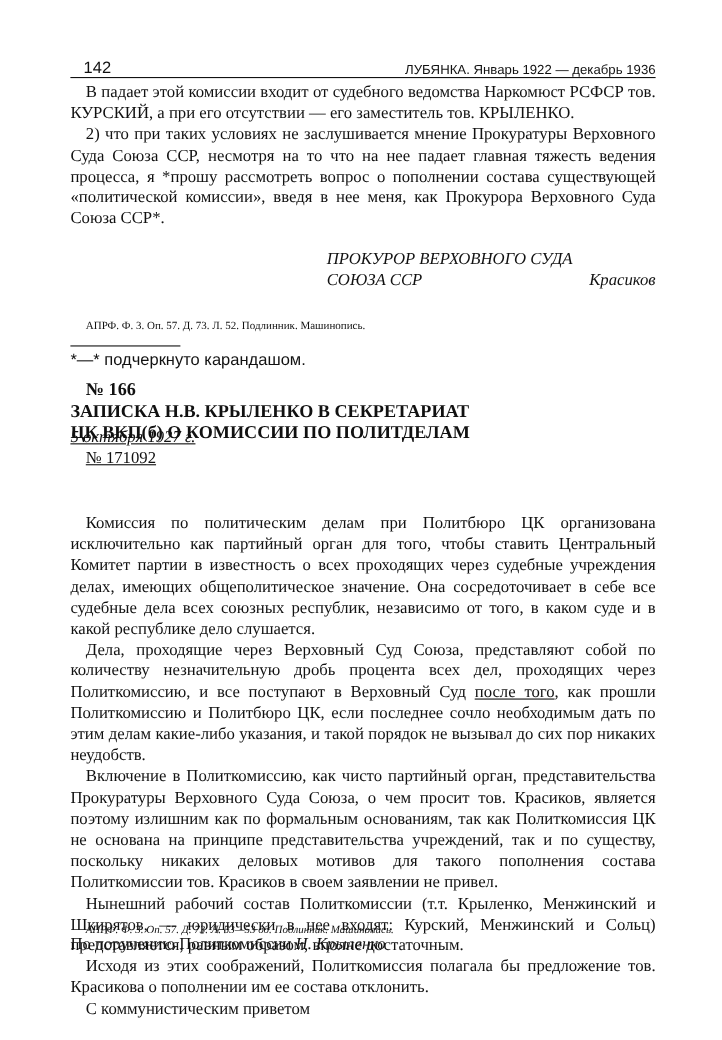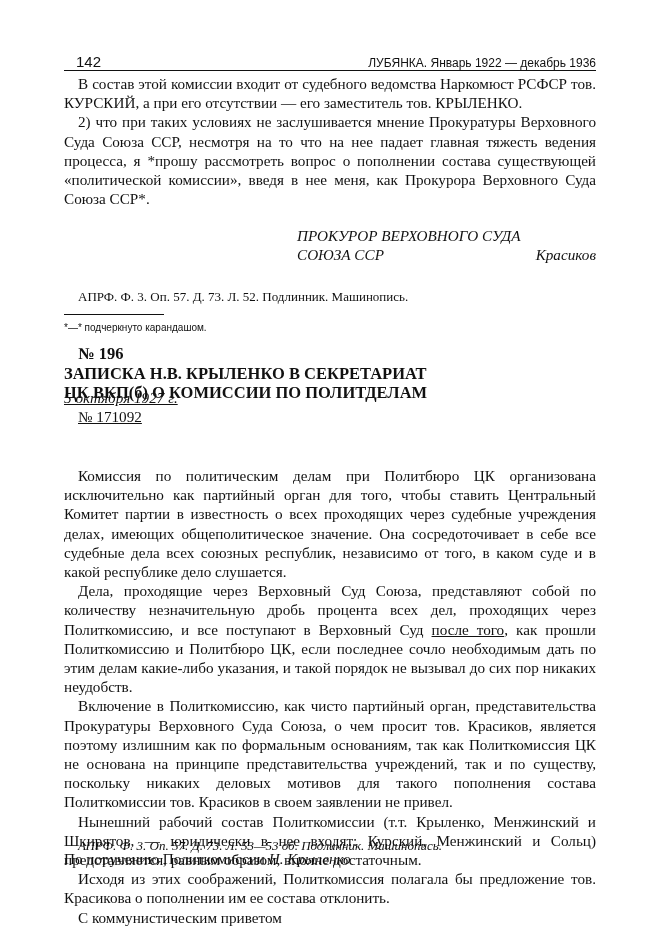--- a/index.html
+++ b/index.html
@@ -7,57 +7,57 @@
   .page { position: absolute; left: 64px; top: 0; width: 532px; font-family: "Liberation Serif", serif; font-size: 15.2px; line-height: 19.2px; }
   .running-head { position: absolute; top: 50px; left: 0; width: 532px; height: 20px; border-bottom: 1.6px solid #111; font-family: "Liberation Sans", sans-serif; }
   .pagenum { position: absolute; left: 12px; top: 2px; font-size: 15px; }
   .runtitle { position: absolute; right: 0; top: 4px; font-size: 12px; margin-left: 14px; }
   .block { position: absolute; left: 0; width: 532px; }
   p { margin: 0; text-align: justify; text-indent: 14px; }
   .sig { position: absolute; left: 0; width: 532px; font-style: italic; }
   .sig .l1 { position: absolute; left: 233px; top: 0; }
   .sig .l2 { position: absolute; left: 233px; top: 19px; }
   .sig .name { position: absolute; right: 0; top: 19px; }
-  .archive { font-size: 13px; }
+  .archive { font-size: 10px; }
   .fnline { position: absolute; left: 0; width: 100px; height: 0; border-top: 1px solid #111; }
-  .fn { font-size: 10px; font-family: "Liberation Sans", sans-serif; }
+  .fn { font-size: 15px; font-family: "Liberation Sans", sans-serif; }
   .heading { font-weight: bold; font-size: 16.5px; line-height: 19.5px; }
   .heading .num { padding-left: 14px; }
   .ital { font-style: italic; }
   .u { text-decoration: underline; }
   .right { text-align: left; text-indent: 0; }
 </style>
 </head>
 <body>
 
 <div class="page">
 
   <div class="running-head">
     <span class="pagenum">142</span>
     <span class="runtitle">ЛУБЯНКА. Январь 1922 — декабрь 1936</span>
   </div>
 
   <div class="block" style="top:74px;">
-    <p>В состав этой комиссии входит от судебного ведомства Наркомюст РСФСР тов. КУРСКИЙ, а при его отсутствии — его заместитель тов. КРЫЛЕНКО.</p>
+    <p>В падает этой комиссии входит от судебного ведомства Наркомюст РСФСР тов. КУРСКИЙ, а при его отсутствии — его заместитель тов. КРЫЛЕНКО.</p>
     <p>2) что при таких условиях не заслушивается мнение Прокуратуры Верховного Суда Союза ССР, несмотря на то что на нее падает главная тяжесть ведения процесса, я *прошу рассмотреть вопрос о пополнении состава существующей «политической комиссии», введя в нее меня, как Прокурора Верховного Суда Союза ССР*.</p>
   </div>
 
   <div class="sig" style="top:226px; height:40px;font-style:italic;">
     <span class="l1">ПРОКУРОР ВЕРХОВНОГО СУДА</span>
     <span class="l2">СОЮЗА ССР</span>
     <span class="name">Красиков</span>
   </div>
 
   <div class="block archive" style="top:287px; padding-left:14px;">АПРФ. Ф. 3. Оп. 57. Д. 73. Л. 52. Подлинник. Машинопись.</div>
 
   <div class="fnline" style="top:314px;"></div>
   <div class="block fn" style="top:318px;">*—* подчеркнуто карандашом.</div>
 
   <div class="block heading" style="top:344px;">
-    <div class="num">№ 196</div>
+    <div class="num">№ 166</div>
     <div>ЗАПИСКА Н.В. КРЫЛЕНКО В СЕКРЕТАРИАТ</div>
     <div>ЦК ВКП(б) О КОМИССИИ ПО ПОЛИТДЕЛАМ</div>
   </div>
 
   <div class="block" style="top:388px;text-decoration:underline;">
     <div class="ital">5 октября 1927 г.</div>
     <div style="padding-left:14px;">№ 171092</div>
   </div>
 
   <div class="block" style="top:466px;">

